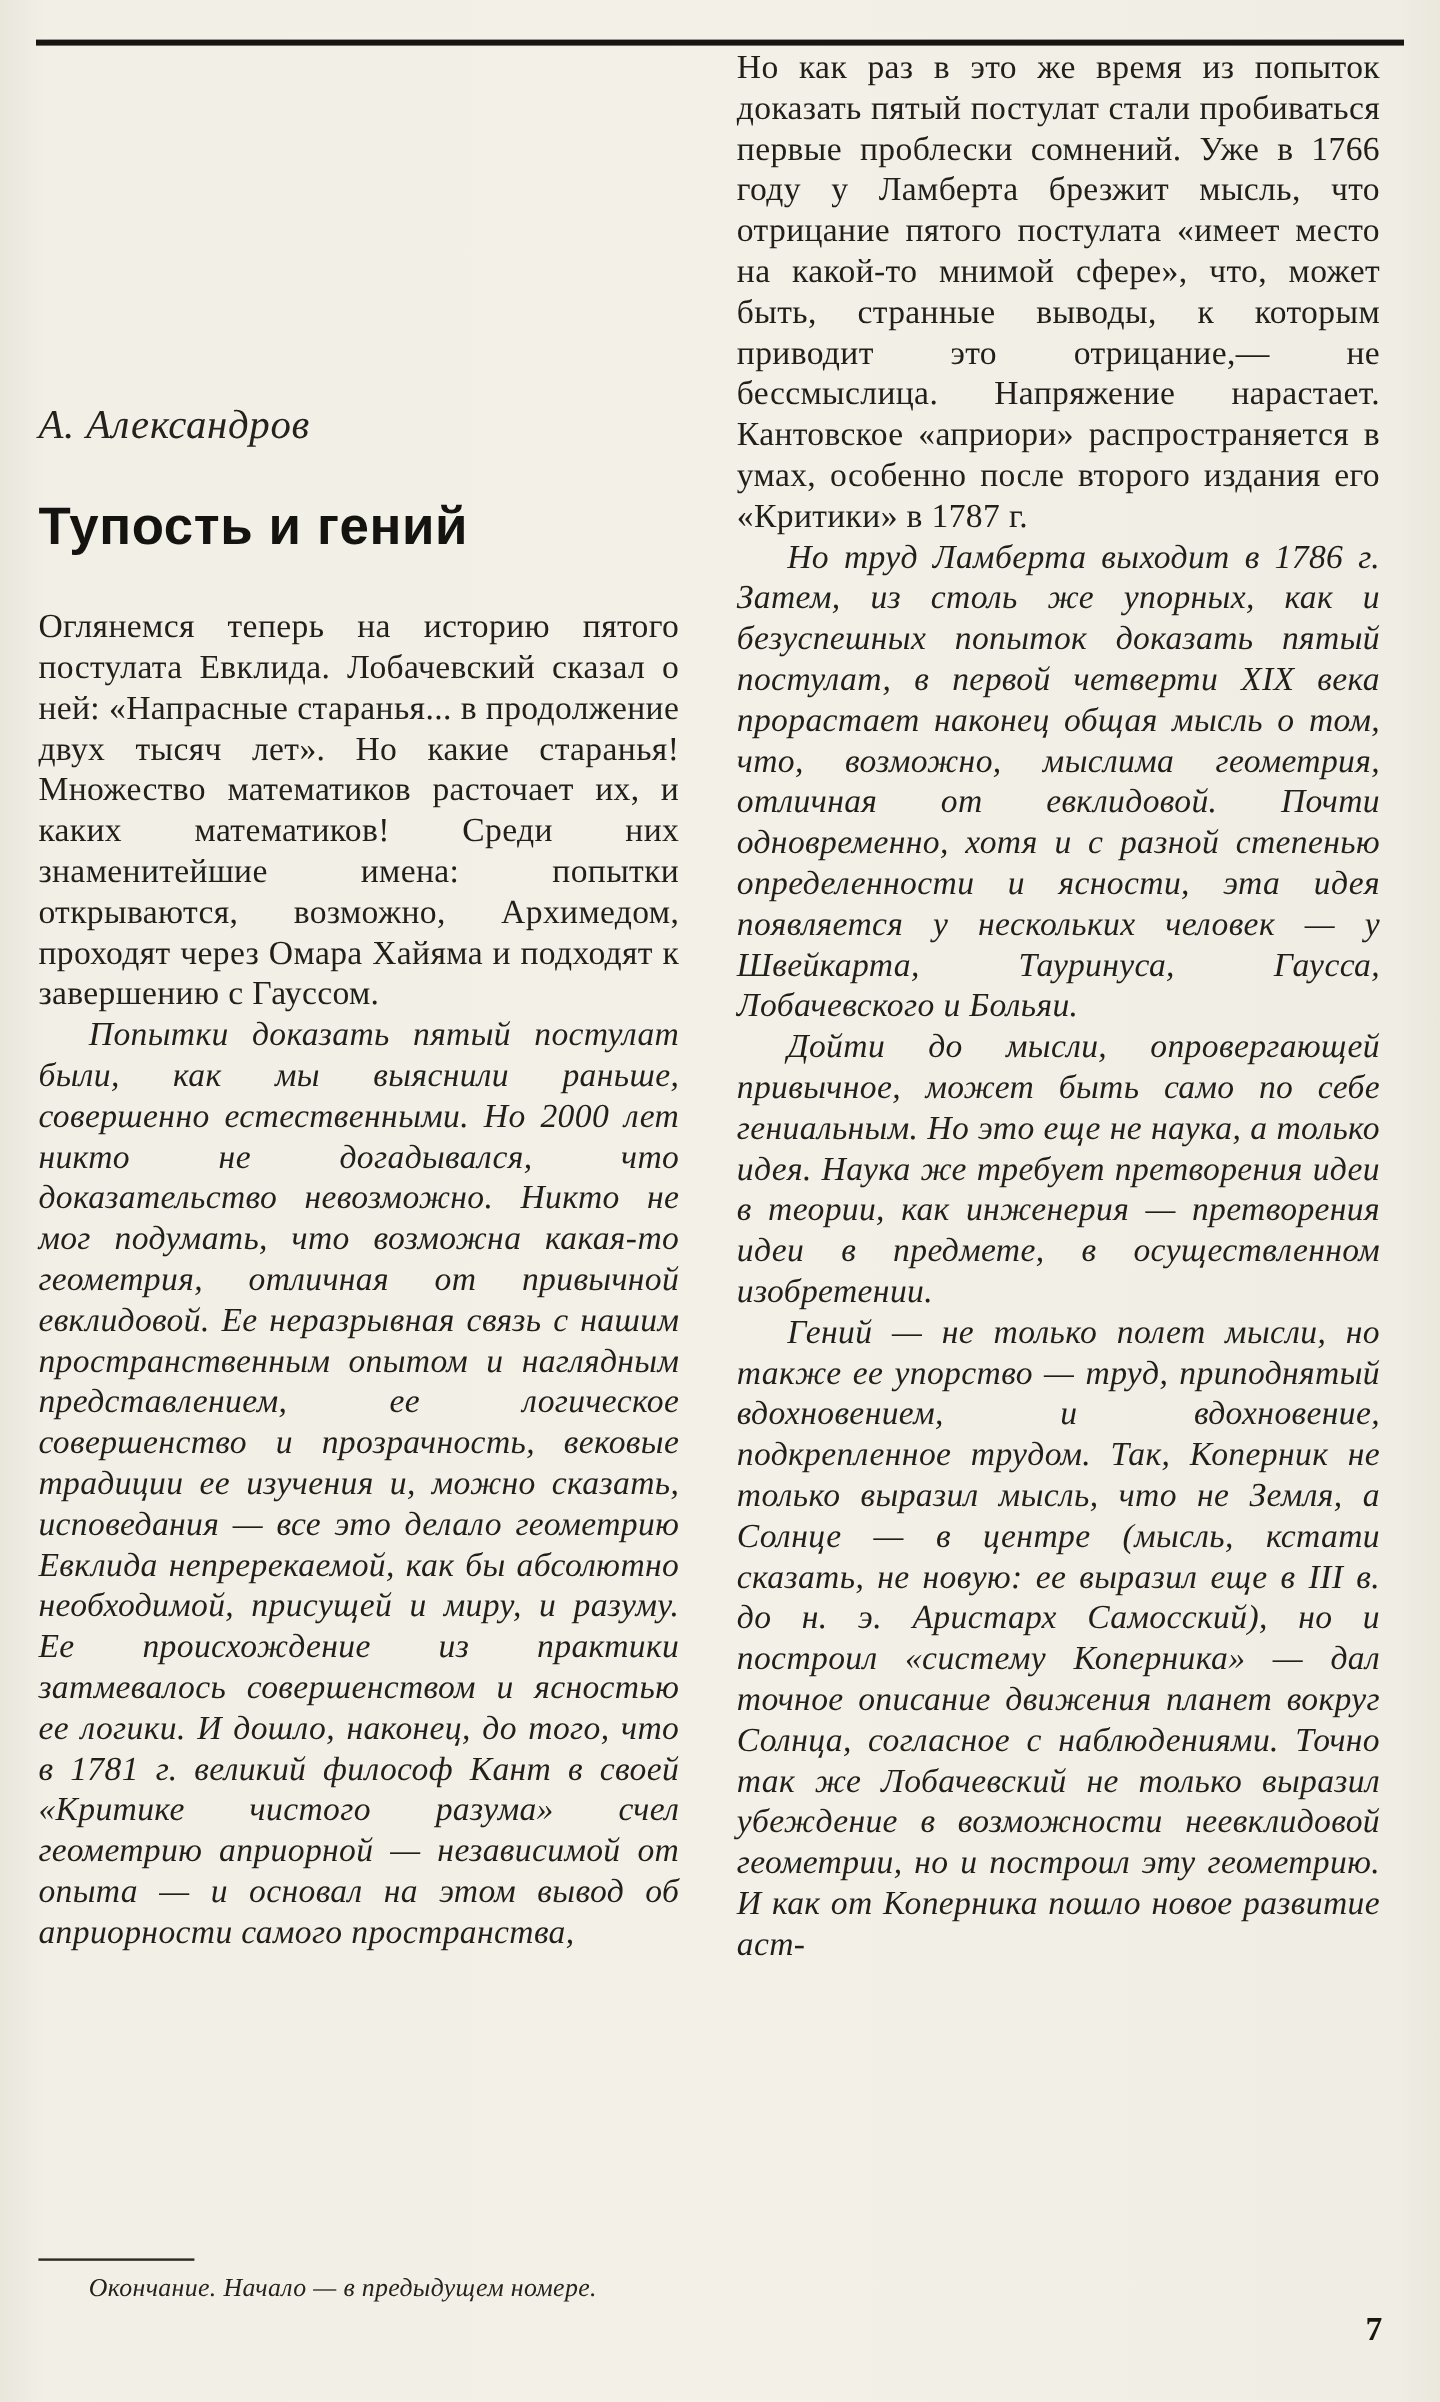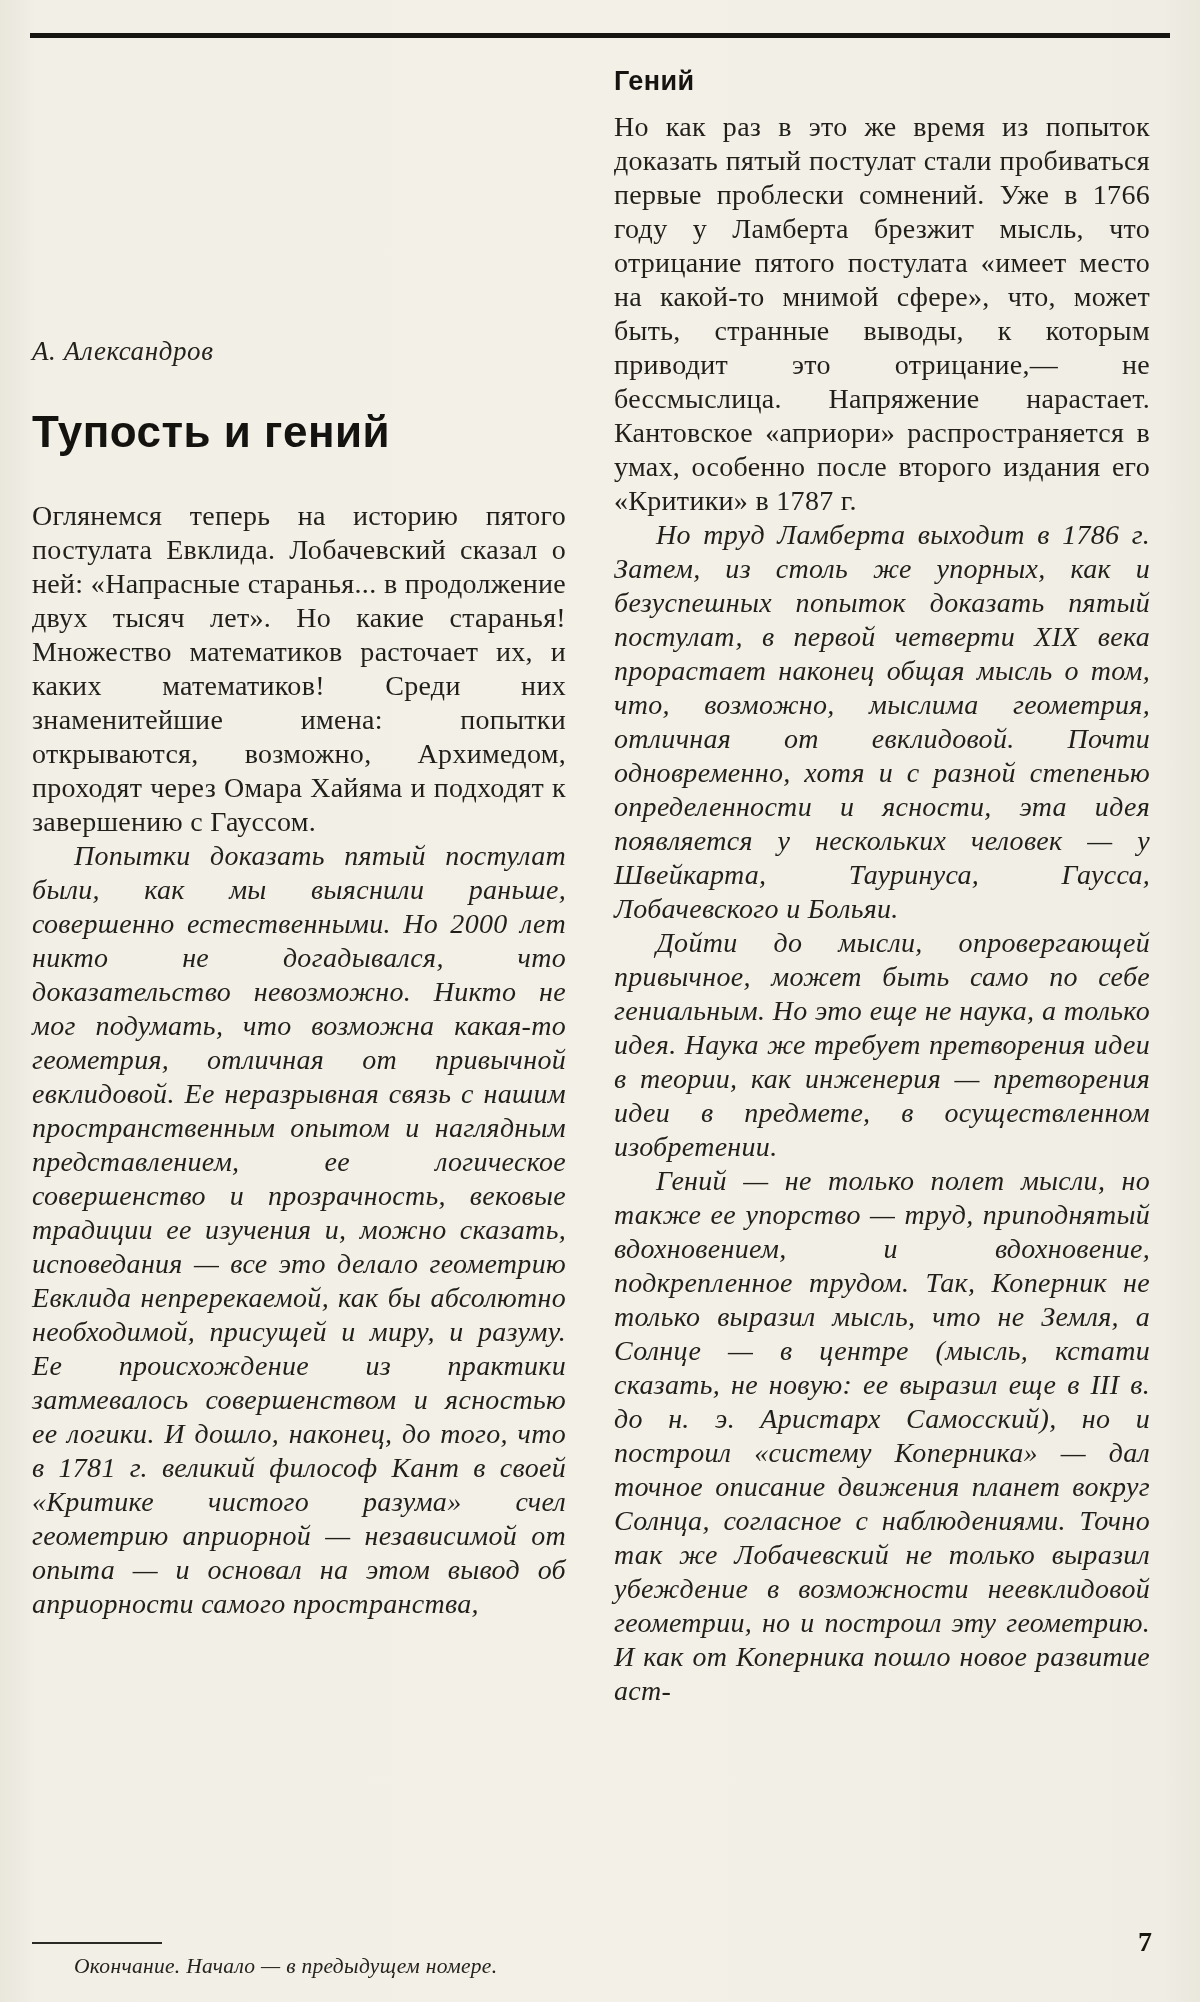--- a/index.html
+++ b/index.html
@@ -35,21 +35,21 @@
   }
   .col-right {
     position: absolute;
     left: 614px;
     top: 40px;
     width: 536px;
   }
   .author {
     margin-top: 290px;
     font-style: italic;
-    font-size: 27px;
+    font-size: 34px;
     letter-spacing: 0.6px;
     color: #23221d;
   }
   .title {
     margin-top: 40px;
     font-family: "Liberation Sans", sans-serif;
     font-weight: 700;
     font-size: 44px;
     letter-spacing: 0.5px;
     color: #141310;
@@ -69,21 +69,21 @@
     margin-bottom: 13px;
     font-family: "Liberation Sans", sans-serif;
     font-weight: 700;
     font-size: 27px;
     letter-spacing: 0.4px;
     color: #151410;
   }
   .footnote-block {
     position: absolute;
     left: 32px;
-    top: 1942px;
+    top: 1882px;
     width: 534px;
   }
   .footnote-rule {
     width: 130px;
     height: 2px;
     background: #2b2a24;
   }
   .footnote {
     margin-top: 9px;
     font-style: italic;
@@ -115,21 +115,20 @@
     <p class="body first-after-title">Оглянемся теперь на историю пятого постулата Евклида. Лобачевский сказал о ней: «Напрасные старанья... в продолжение двух тысяч лет». Но какие старанья! Множество математиков расточает их, и каких математиков! Среди них знаменитейшие имена: попытки открываются, возможно, Архимедом, проходят через Омара Хайяма и подходят к завершению с Гауссом.</p>
     <p class="body indent">Попытки доказать пятый постулат были, как мы выяснили раньше, совершенно естественными. Но 2000 лет никто не догадывался, что доказательство невозможно. Никто не мог подумать, что возможна какая-то геометрия, отличная от привычной евклидовой. Ее неразрывная связь с нашим пространственным опытом и наглядным представлением, ее логическое совершенство и прозрачность, вековые традиции ее изучения и, можно сказать, исповедания — все это делало геометрию Евклида непререкаемой, как бы абсолютно необходимой, присущей и миру, и разуму. Ее происхождение из практики затмевалось совершенством и ясностью ее логики. И дошло, наконец, до того, что в 1781 г. великий философ Кант в своей «Критике чистого разума» счел геометрию априорной — независимой от опыта — и основал на этом вывод об априорности самого пространства,</p>
   </div>
 
   <div class="footnote-block">
     <div class="footnote-rule"></div>
     <div class="footnote">Окончание. Начало — в предыдущем номере.</div>
   </div>
 
   <div class="col-right">
-    <h2 class="section-heading">Гений</h2>
     <p class="body">Но как раз в это же время из попыток доказать пятый постулат стали пробиваться первые проблески сомнений. Уже в 1766 году у Ламберта брезжит мысль, что отрицание пятого постулата «имеет место на какой-то мнимой сфере», что, может быть, странные выводы, к которым приводит это отрицание,— не бессмыслица. Напряжение нарастает. Кантовское «априори» распространяется в умах, особенно после второго издания его «Критики» в 1787 г.</p>
     <p class="body indent">Но труд Ламберта выходит в 1786 г. Затем, из столь же упорных, как и безуспешных попыток доказать пятый постулат, в первой четверти XIX века прорастает наконец общая мысль о том, что, возможно, мыслима геометрия, отличная от евклидовой. Почти одновременно, хотя и с разной степенью определенности и ясности, эта идея появляется у нескольких человек — у Швейкарта, Тауринуса, Гаусса, Лобачевского и Больяи.</p>
     <p class="body indent">Дойти до мысли, опровергающей привычное, может быть само по себе гениальным. Но это еще не наука, а только идея. Наука же требует претворения идеи в теории, как инженерия — претворения идеи в предмете, в осуществленном изобретении.</p>
     <p class="body indent">Гений — не только полет мысли, но также ее упорство — труд, приподнятый вдохновением, и вдохновение, подкрепленное трудом. Так, Коперник не только выразил мысль, что не Земля, а Солнце — в центре (мысль, кстати сказать, не новую: ее выразил еще в III в. до н. э. Аристарх Самосский), но и построил «систему Коперника» — дал точное описание движения планет вокруг Солнца, согласное с наблюдениями. Точно так же Лобачевский не только выразил убеждение в возможности неевклидовой геометрии, но и построил эту геометрию. И как от Коперника пошло новое развитие аст-</p>
   </div>
 
   <div class="page-number">7</div>
 
 </div>
 

